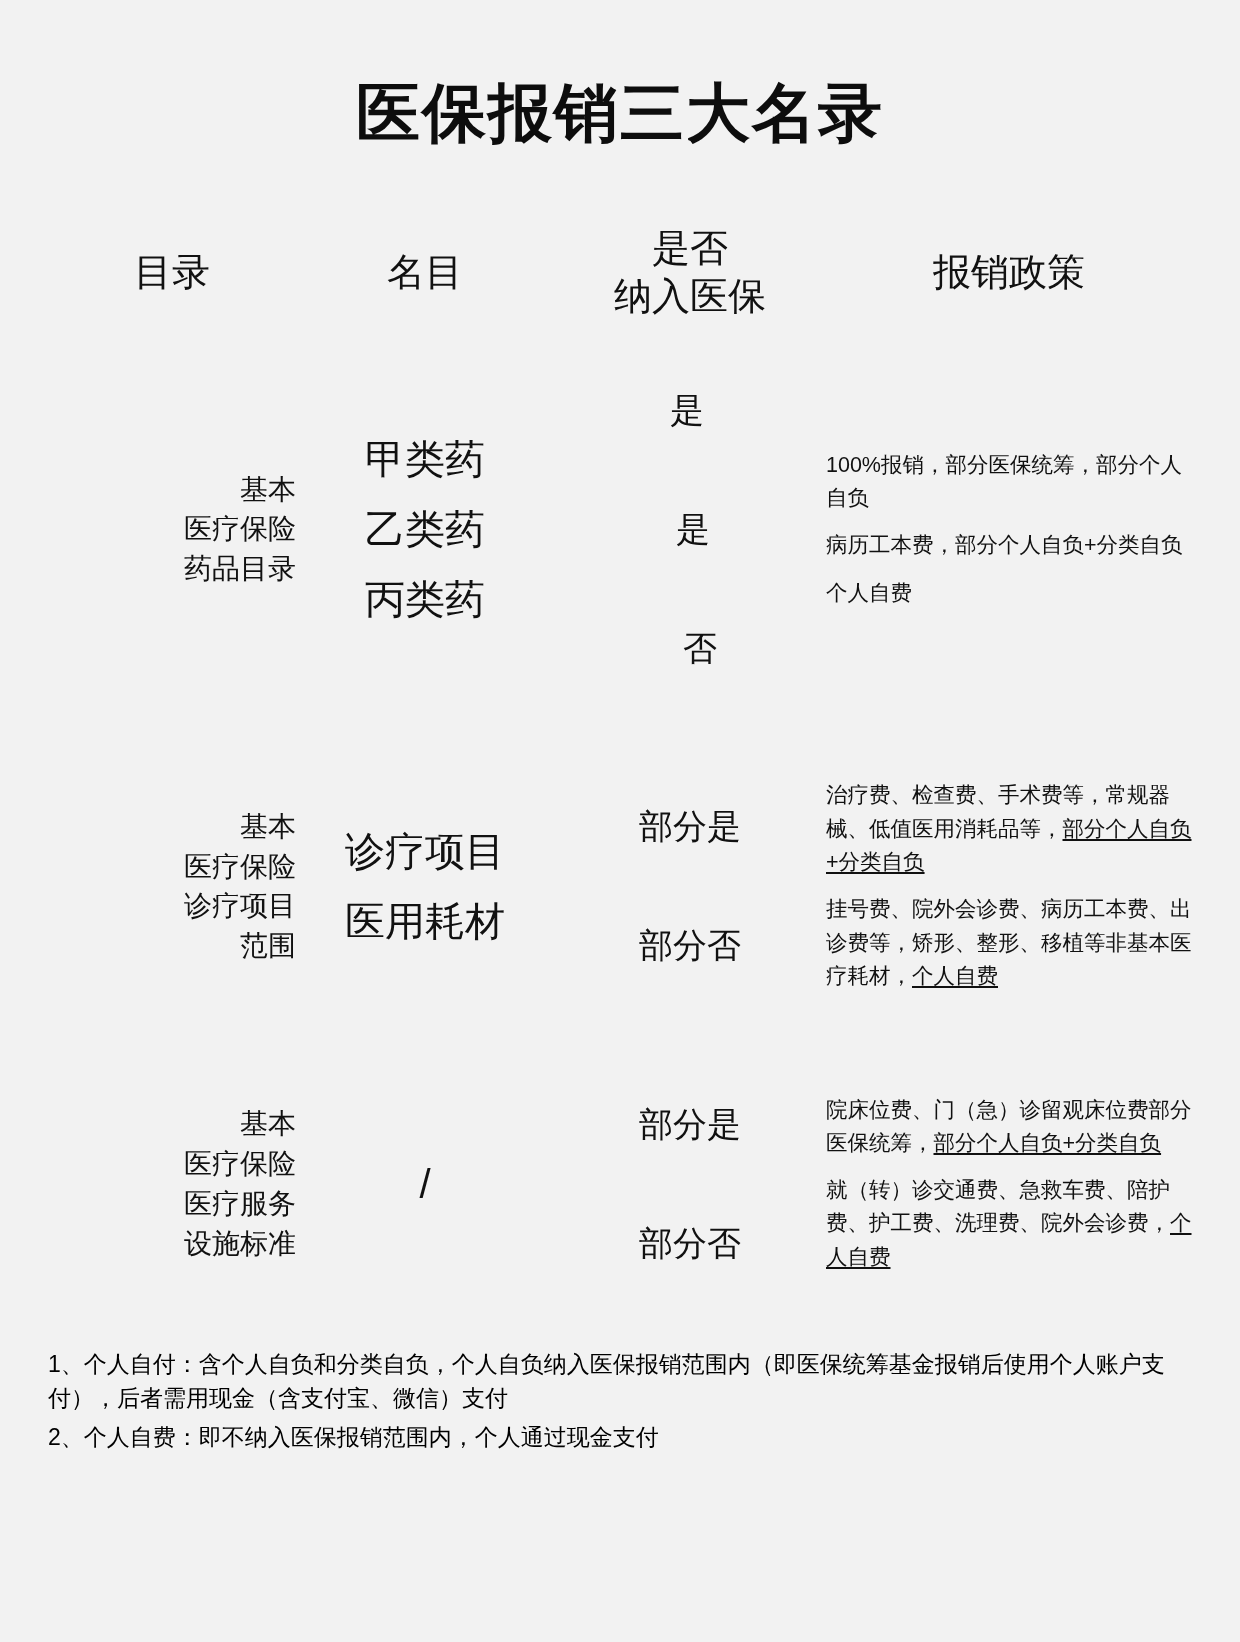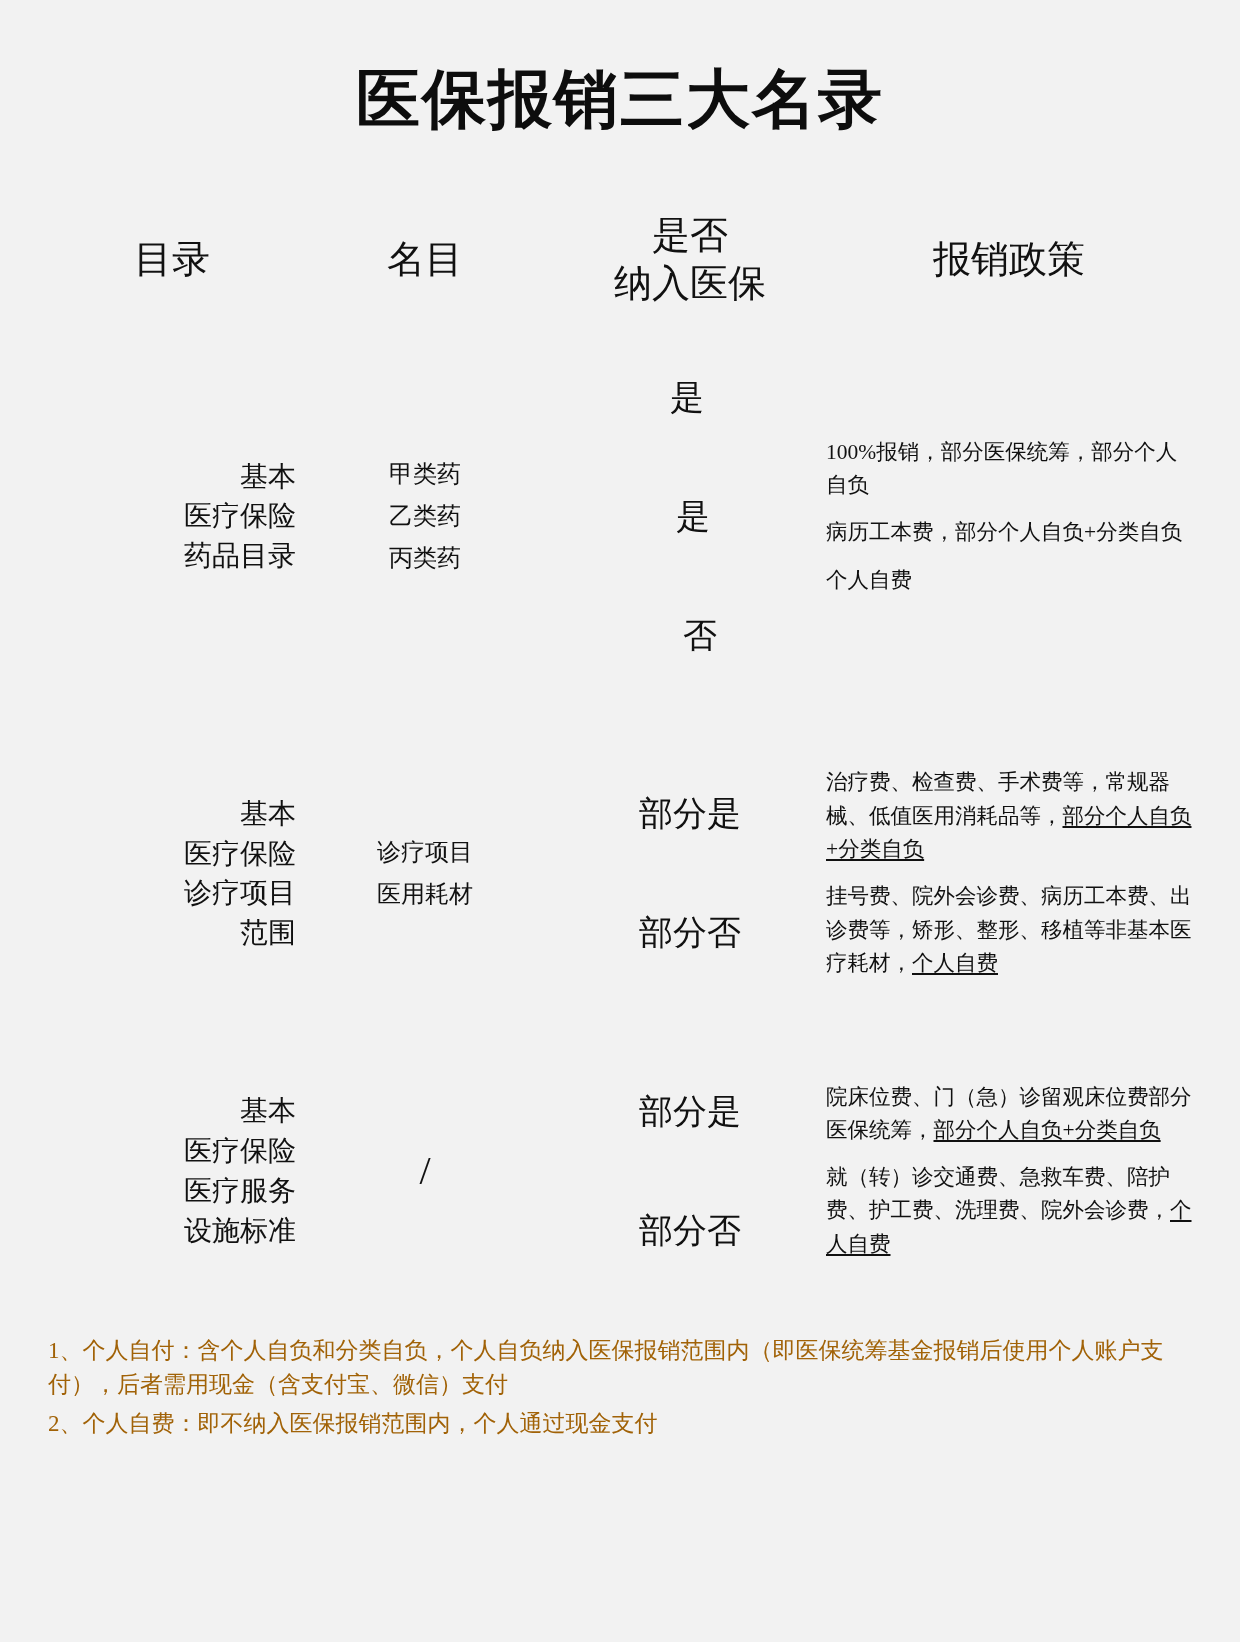--- a/index.html
+++ b/index.html
@@ -13,24 +13,23 @@
     height: 1642px;
     font-family: "Liberation Sans", "DejaVu Sans", sans-serif;
     color: #111;
     position: relative;
     overflow: hidden;
   }
   .page {
     width: 1240px;
     height: 1642px;
     box-sizing: border-box;
-    padding: 0 48px;
+    padding: 13px 48px;
     display: flex;
     flex-direction: column;
-    font-family: Liberation Serif, serif;
   }
   .title {
     text-align: center;
     font-size: 64px;
     font-weight: bold;
     letter-spacing: 2px;
     margin-top: 62px;
     margin-bottom: 0;
     line-height: 1.2;
     color: #0d0d0d;
@@ -66,21 +65,21 @@
   }
   .dir-cell {
     text-align: right;
     font-size: 28px;
     line-height: 1.42;
     padding: 20px 6px;
     white-space: pre-line;
   }
   .name-cell {
     text-align: center;
-    font-size: 24px;
+    font-size: 40px;
     line-height: 1.75;
     padding: 18px 6px;
     white-space: pre-line;
   }
   .name-cell.slash {
     font-size: 40px;
     line-height: 1.2;
   }
   .yes-cell {
     text-align: center;
@@ -106,21 +105,21 @@
     margin: 0 0 14px 0;
   }
   .pol-block:last-child { margin-bottom: 0; margin-top: 13px; }
   .pol-center { text-align: left; }
   .u { text-decoration: underline; text-underline-offset: 3px; }
 
   .notes {
     margin-top: 14px;
     font-size: 23px;
     line-height: 1.5;
-    color: #a16207;
+    color: #000000;
   }
   .notes p { margin: 0 0 4px 0; }
 </style>
 </head>
 <body>
 
 <div class="page">
 
   <h1 class="title">医保报销三大名录</h1>
 

